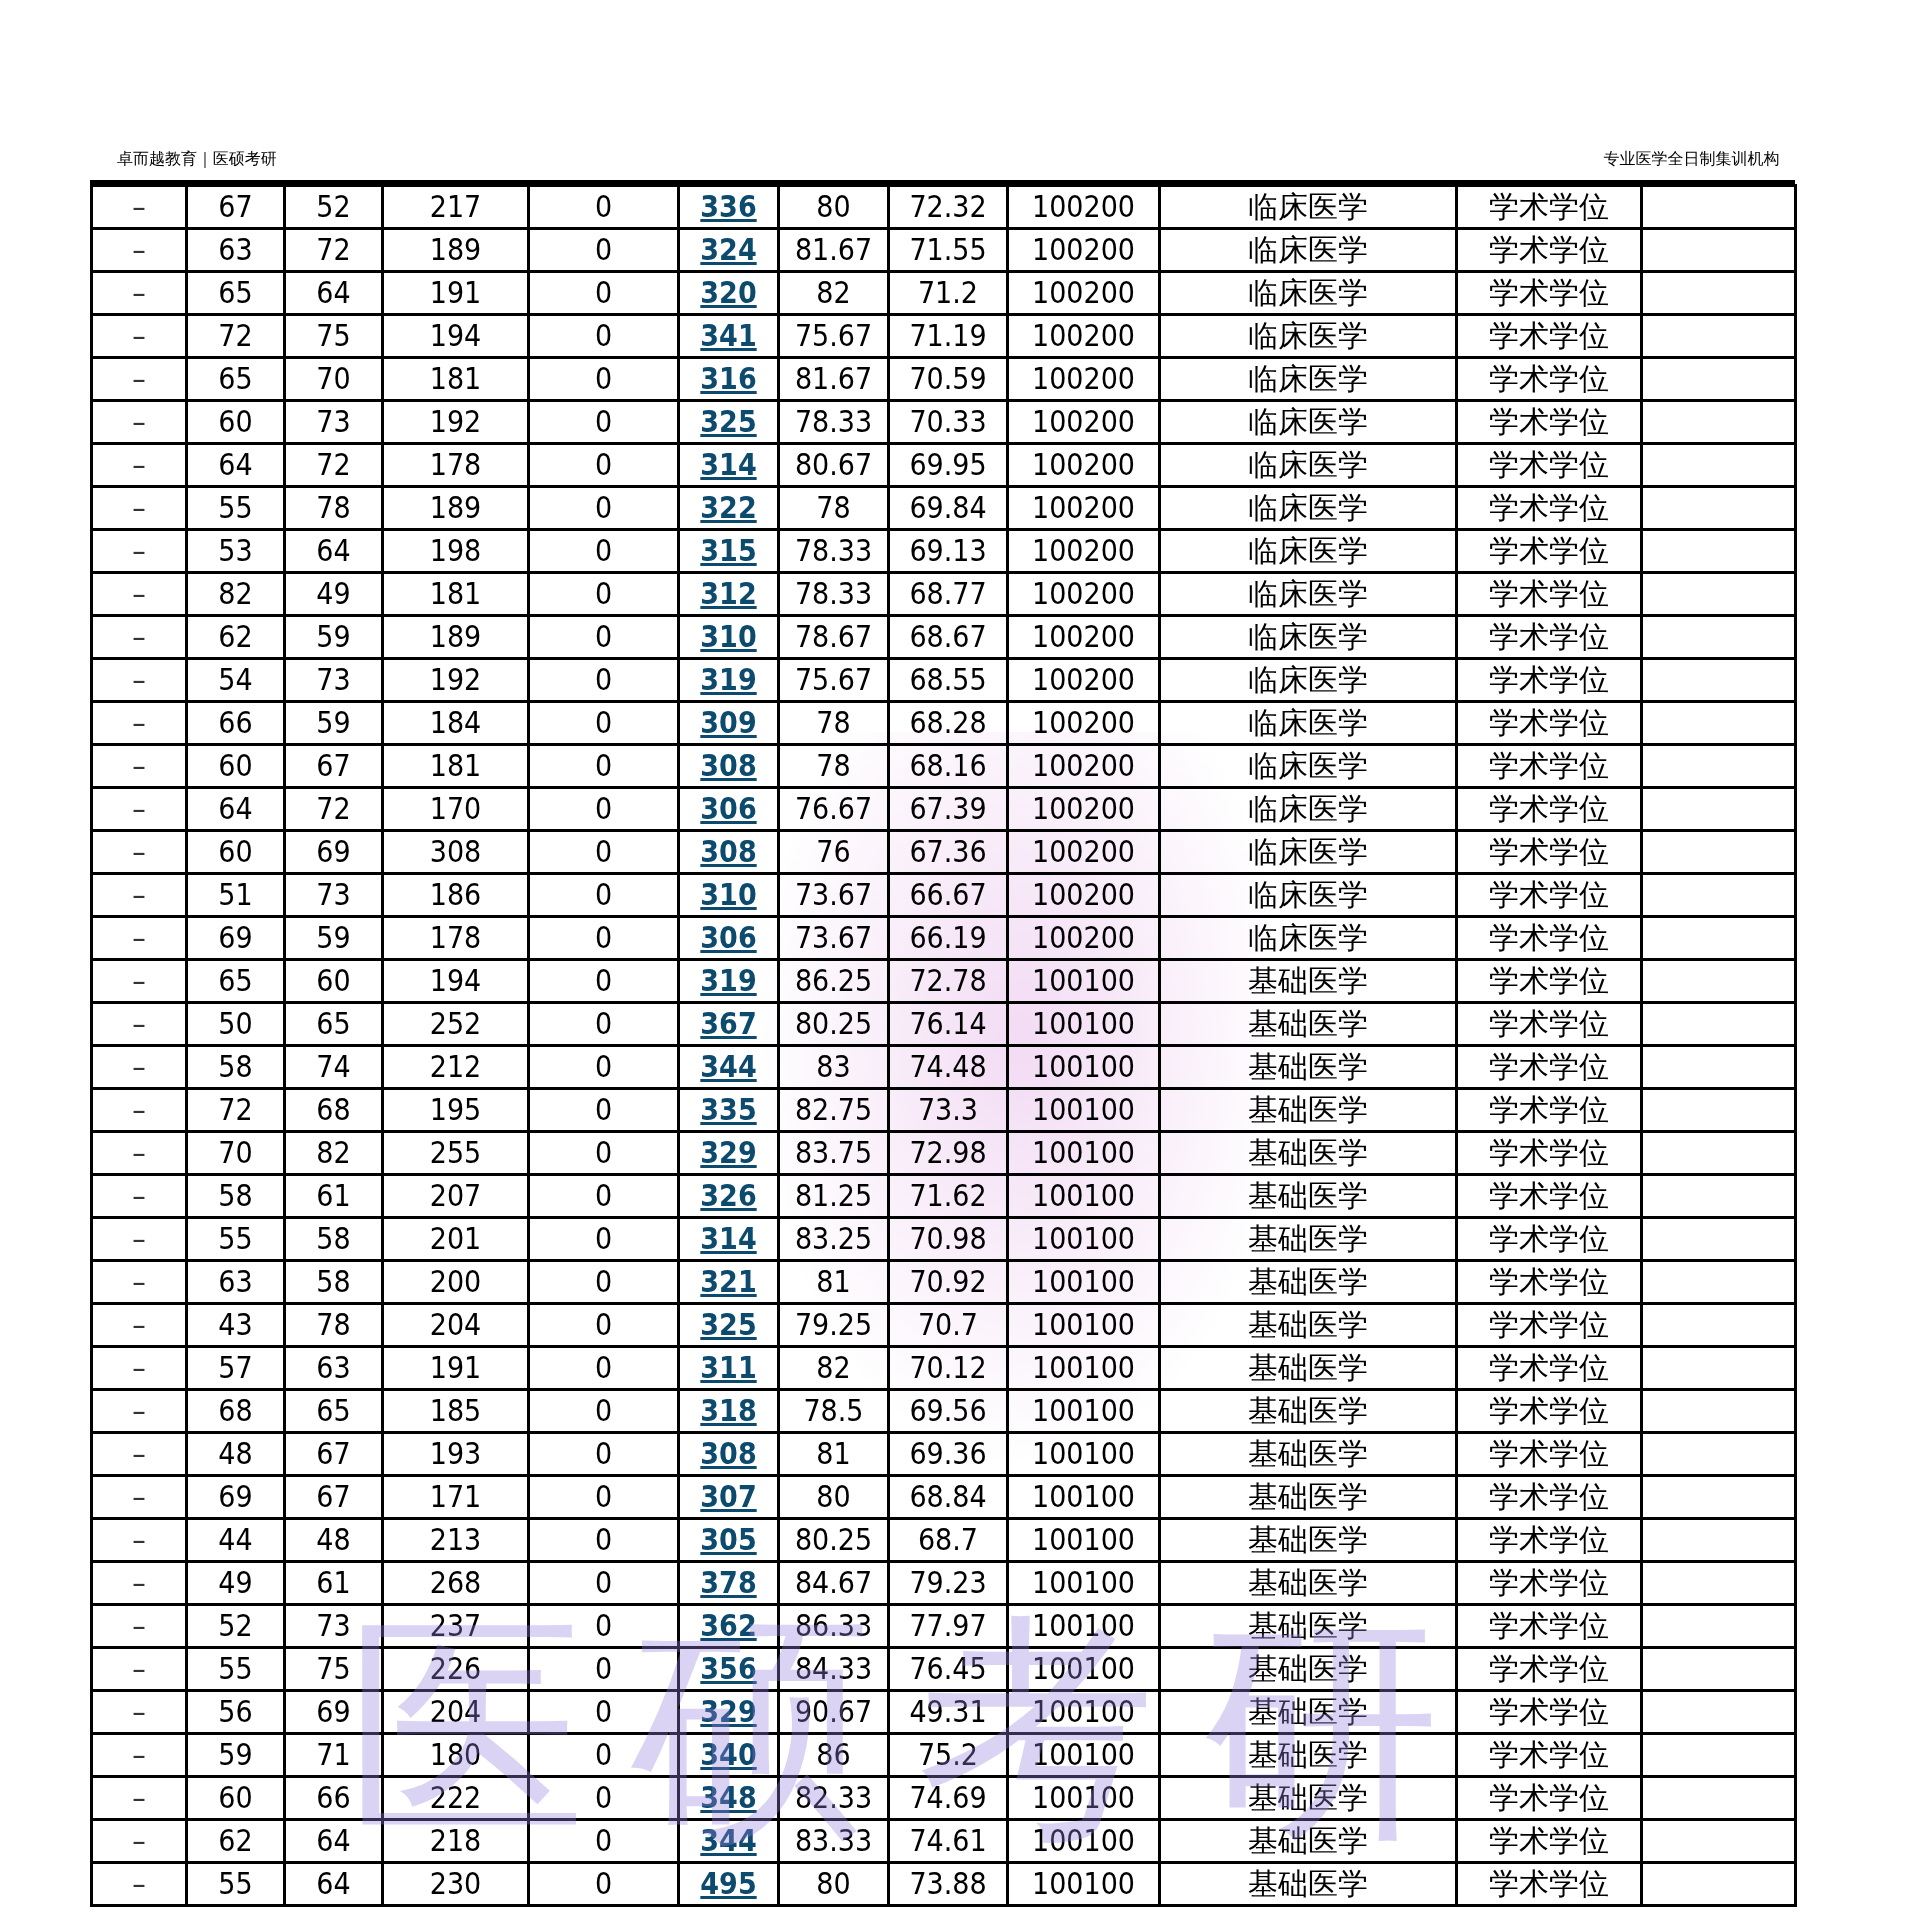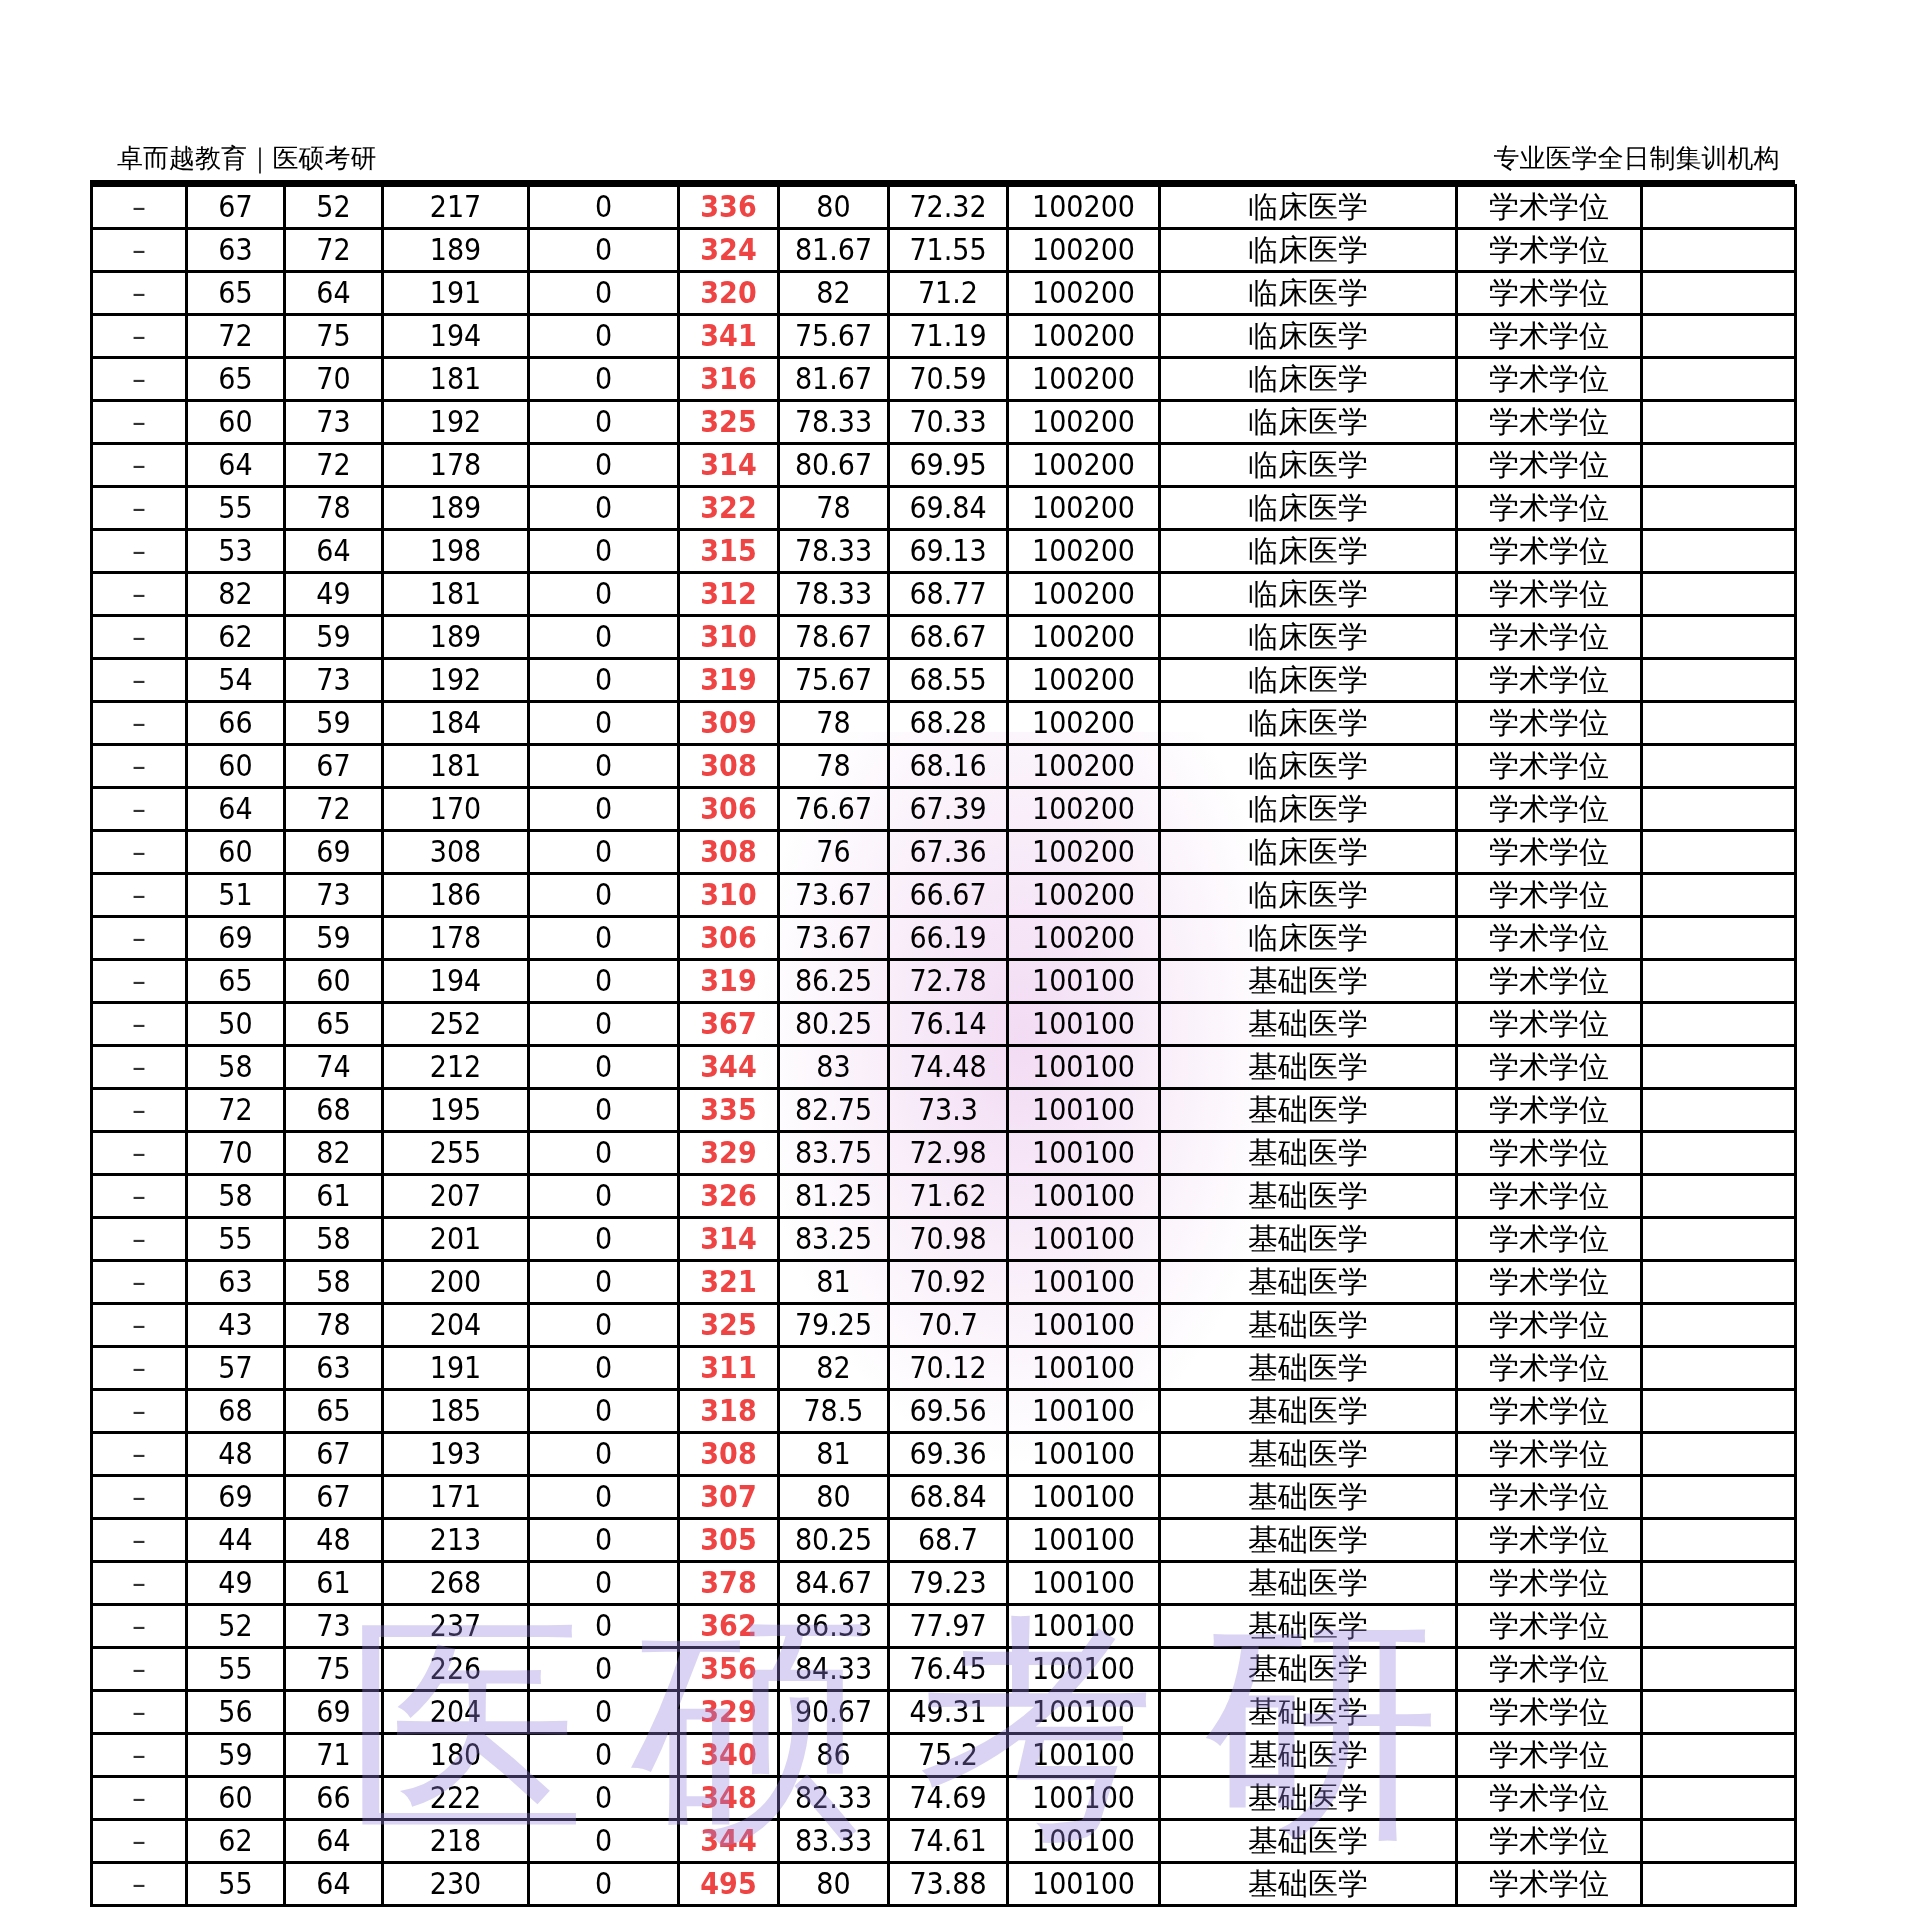--- a/index.html
+++ b/index.html
@@ -1,37 +1,37 @@
 <!DOCTYPE html>
 <html style="font-size:6.2px"><head>
 <meta charset="utf-8">
 <style>
   html, body { margin: 0; padding: 0; background: #ffffff; }
   body { width: 1911px; height: 2703px; position: relative; overflow: hidden;
          font-family: "DejaVu Sans", "Liberation Sans", sans-serif; color: #000; }
 
   .header { position: absolute; left: 90px; top: 143px; width: 1705px; height: 39px; }
   .header-left, .header-center, .header-right {
-    position: absolute; top: 0; font-size: 26px; line-height: 31px; white-space: nowrap; }
+    position: absolute; top: 0; font-size: 16px; line-height: 31px; white-space: nowrap; }
   .header-left { left: 27px; }
   .header-center { left: 508px; }
   .header-right { right: 15.4px; }
   .header-rule { position: absolute; left: 90px; top: 180px; width: 1705px; height: 3.9px; background: #000; }
 
   .watermark-brush { position: absolute; pointer-events: none; }
   .wm-pink { left: 732px; top: 732px; width: 578px; height: 770px;
              background: radial-gradient(ellipse at 50% 40%, rgba(232,190,235,0.55), rgba(255,255,255,0) 65%); }
   .wm-text { position: absolute; left: 347px; top: 1572px; font-size: 239px; font-family: "DejaVu Serif", serif;
              color: rgba(150,130,220,0.35); letter-spacing: 46px; pointer-events: none; white-space: nowrap; }
 
   table.scores { position: absolute; left: 90px; top: 184px; border-collapse: collapse; table-layout: fixed; }
   table.scores td { border: 3.1px solid #000; height: 40px; padding: 0; text-align: center;
                     font-size: 30px; line-height: 40px; font-family: "DejaVu Sans Condensed", "DejaVu Sans", sans-serif; }
   td.c-name { font-size: 10px; color: #333; }
-  td.c-total { color: #ef4444; font-weight: bold; }
+  td.c-total { color: #0c4a6e; font-weight: bold; text-decoration: underline; }
   td.c-major, td.c-degree { font-size: 28.5px; }
 </style>
 </head>
 <body>
 
 <div class="header">
   <span class="header-left">卓而越教育｜医硕考研</span>
   <span class="header-right">专业医学全日制集训机构</span>
 </div>
 <div class="header-rule"></div>

